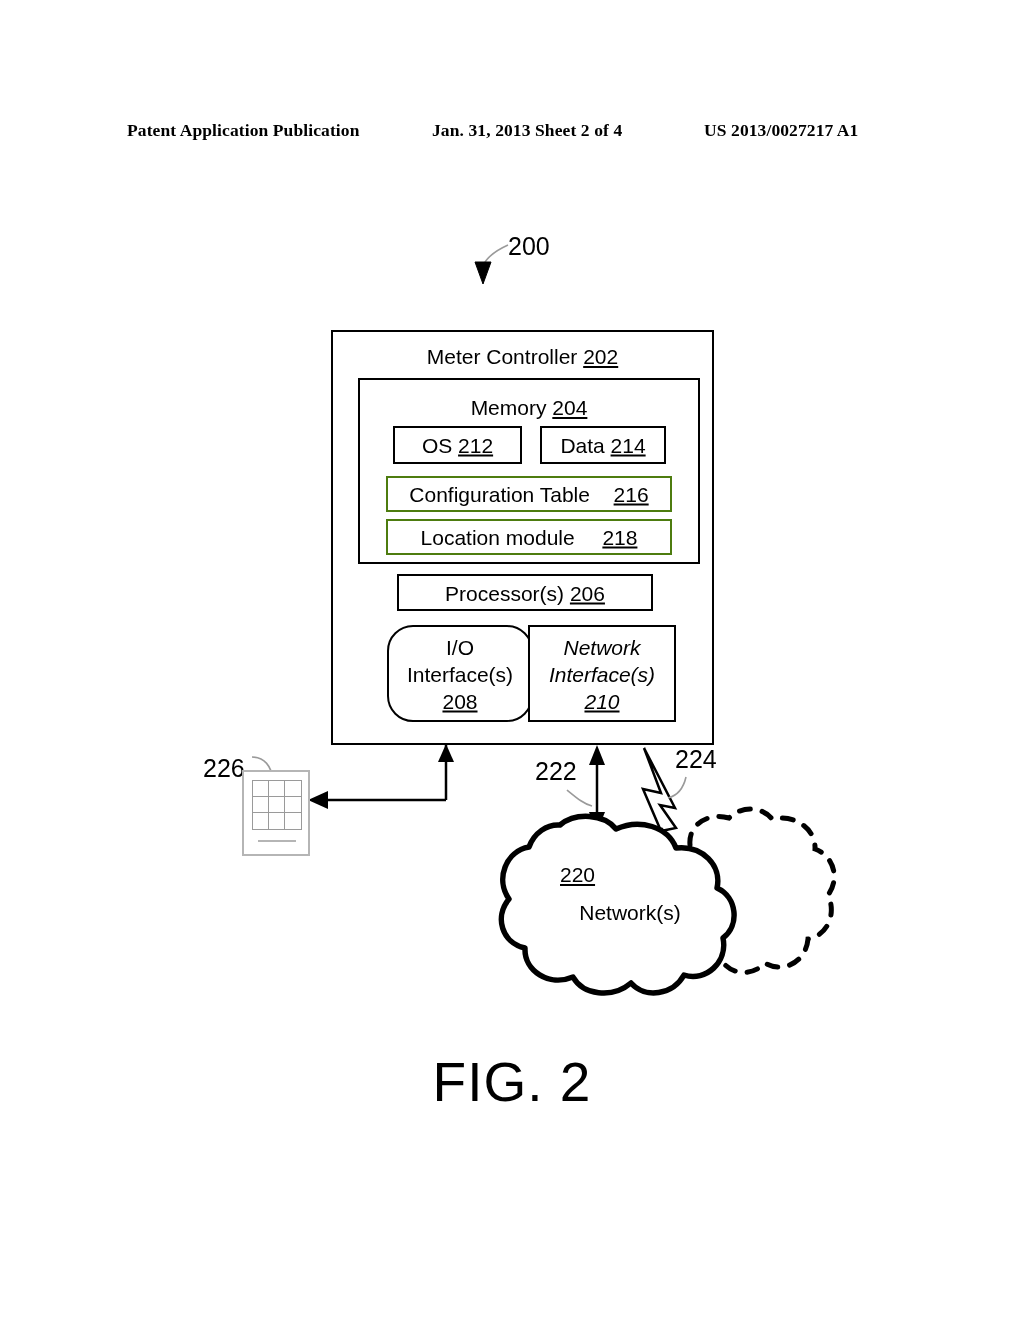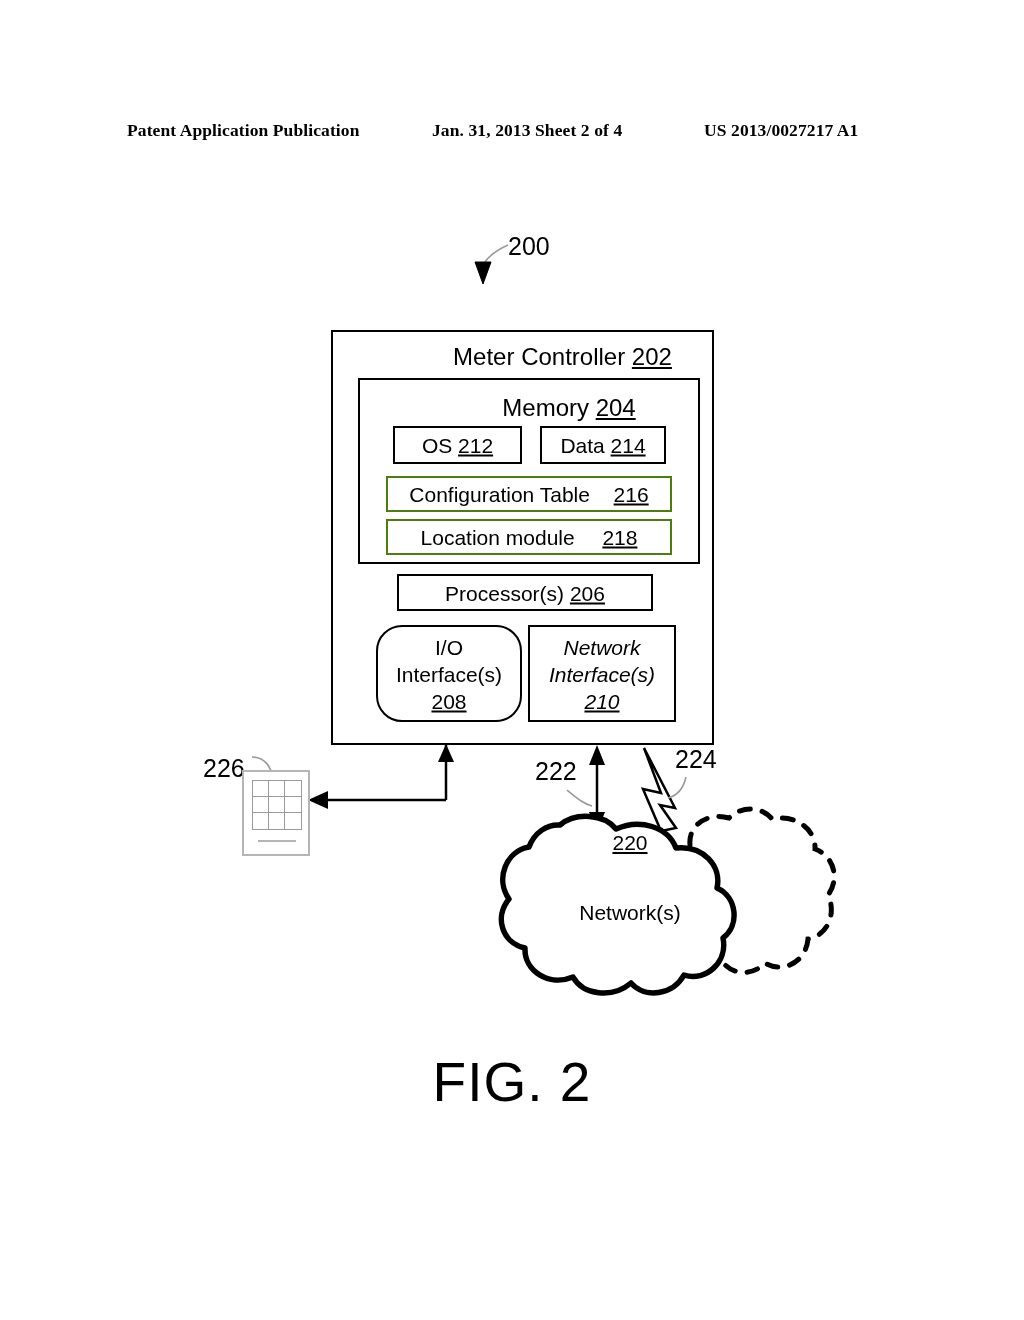--- a/index.html
+++ b/index.html
@@ -42,24 +42,23 @@
     background: #ffffff;
   }
   .box-solid { border: 2px solid #000000; }
   .box-thin  { border: 2px solid #4d7c0f; }
 
   .box-title {
     position: absolute;
     left: 0;
     width: 100%;
     text-align: center;
-    font-size: 24px;
+    font-size: 21px;
     line-height: 25px;
     white-space: nowrap;
-    margin-left: 40px;
   }
   .centered-label {
     position: absolute;
     left: 0; top: 50%;
     width: 100%;
     transform: translateY(-50%);
     text-align: center;
     font-size: 21px;
     line-height: 25px;
     white-space: nowrap;
@@ -250,21 +249,21 @@
   </div>
 </div>
 
 <div class="box box-solid" style="left:397px; top:574px; width:256px; height:37px;">
   <div class="centered-label">
     <span>Processor(s)</span>
     <span class="u">206</span>
   </div>
 </div>
 
-<div class="box box-solid" style="left:376px; top:625px; width:146px; height:97px;border-radius:26px;">
+<div class="box box-solid" style="left:387px; top:625px; width:146px; height:97px;border-radius:26px;">
   <div class="multiline">
     <div>I/O</div>
     <div>Interface(s)</div>
     <div class="u">208</div>
   </div>
 </div>
 
 <div class="box box-solid" style="left:528px; top:625px; width:148px; height:97px;font-style:italic;">
   <div class="multiline">
     <div>Network</div>
@@ -285,16 +284,16 @@
     <i></i>
     <i></i>
     <i></i>
   </div>
   <div class="slot"></div>
 </div>
 
 <div class="refnum" style="left:535px; top:757px;">222</div>
 <div class="refnum" style="left:675px; top:745px;">224</div>
 
-<div style="position:absolute; left:560px; top:830px; width:140px; text-align:center; font-size:21px; line-height:25px;" class="u">220</div>
+<div style="position:absolute; left:560px; top:862px; width:140px; text-align:left; font-size:21px; line-height:25px;" class="u">220</div>
 <div style="position:absolute; left:560px; top:900px; width:140px; text-align:center; font-size:21px; line-height:25px;">Network(s)</div>
 
 <div id="fig-caption">FIG. 2</div>
 
 </body></html>

